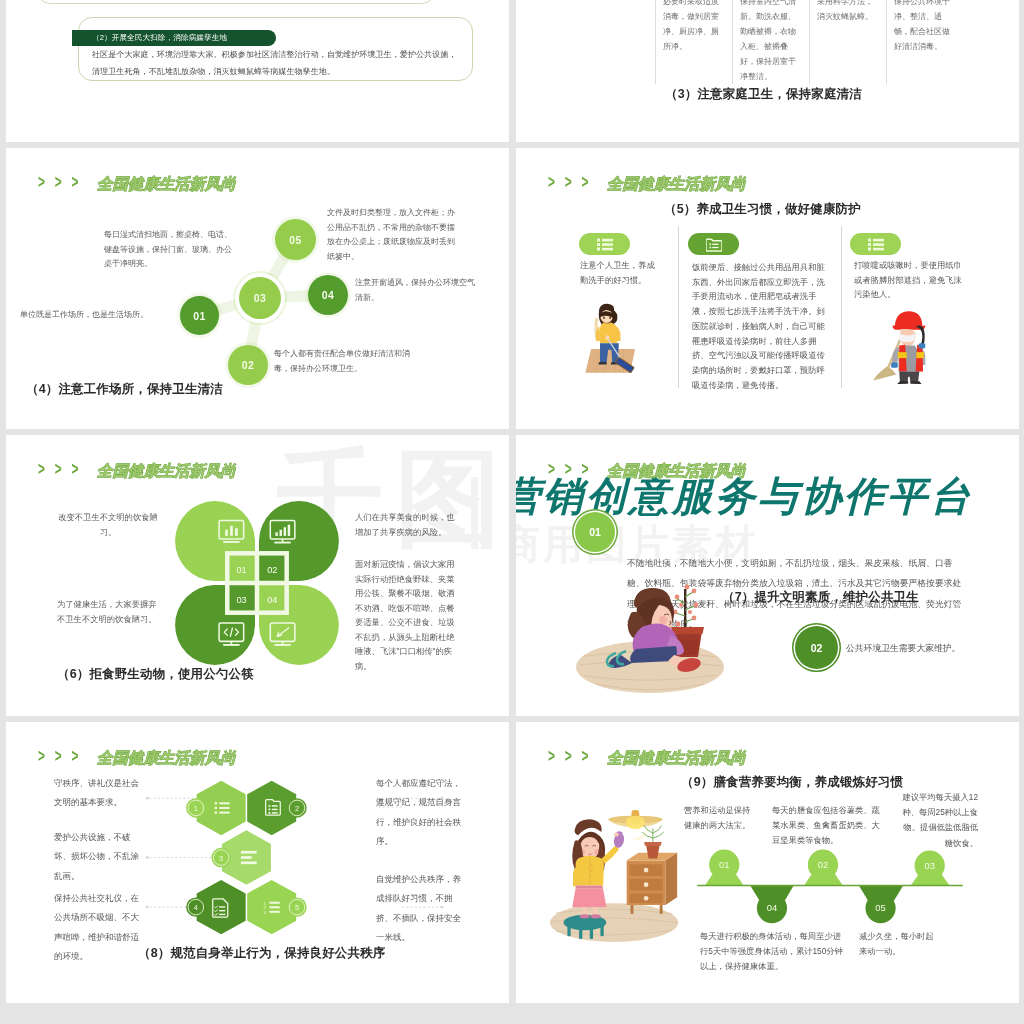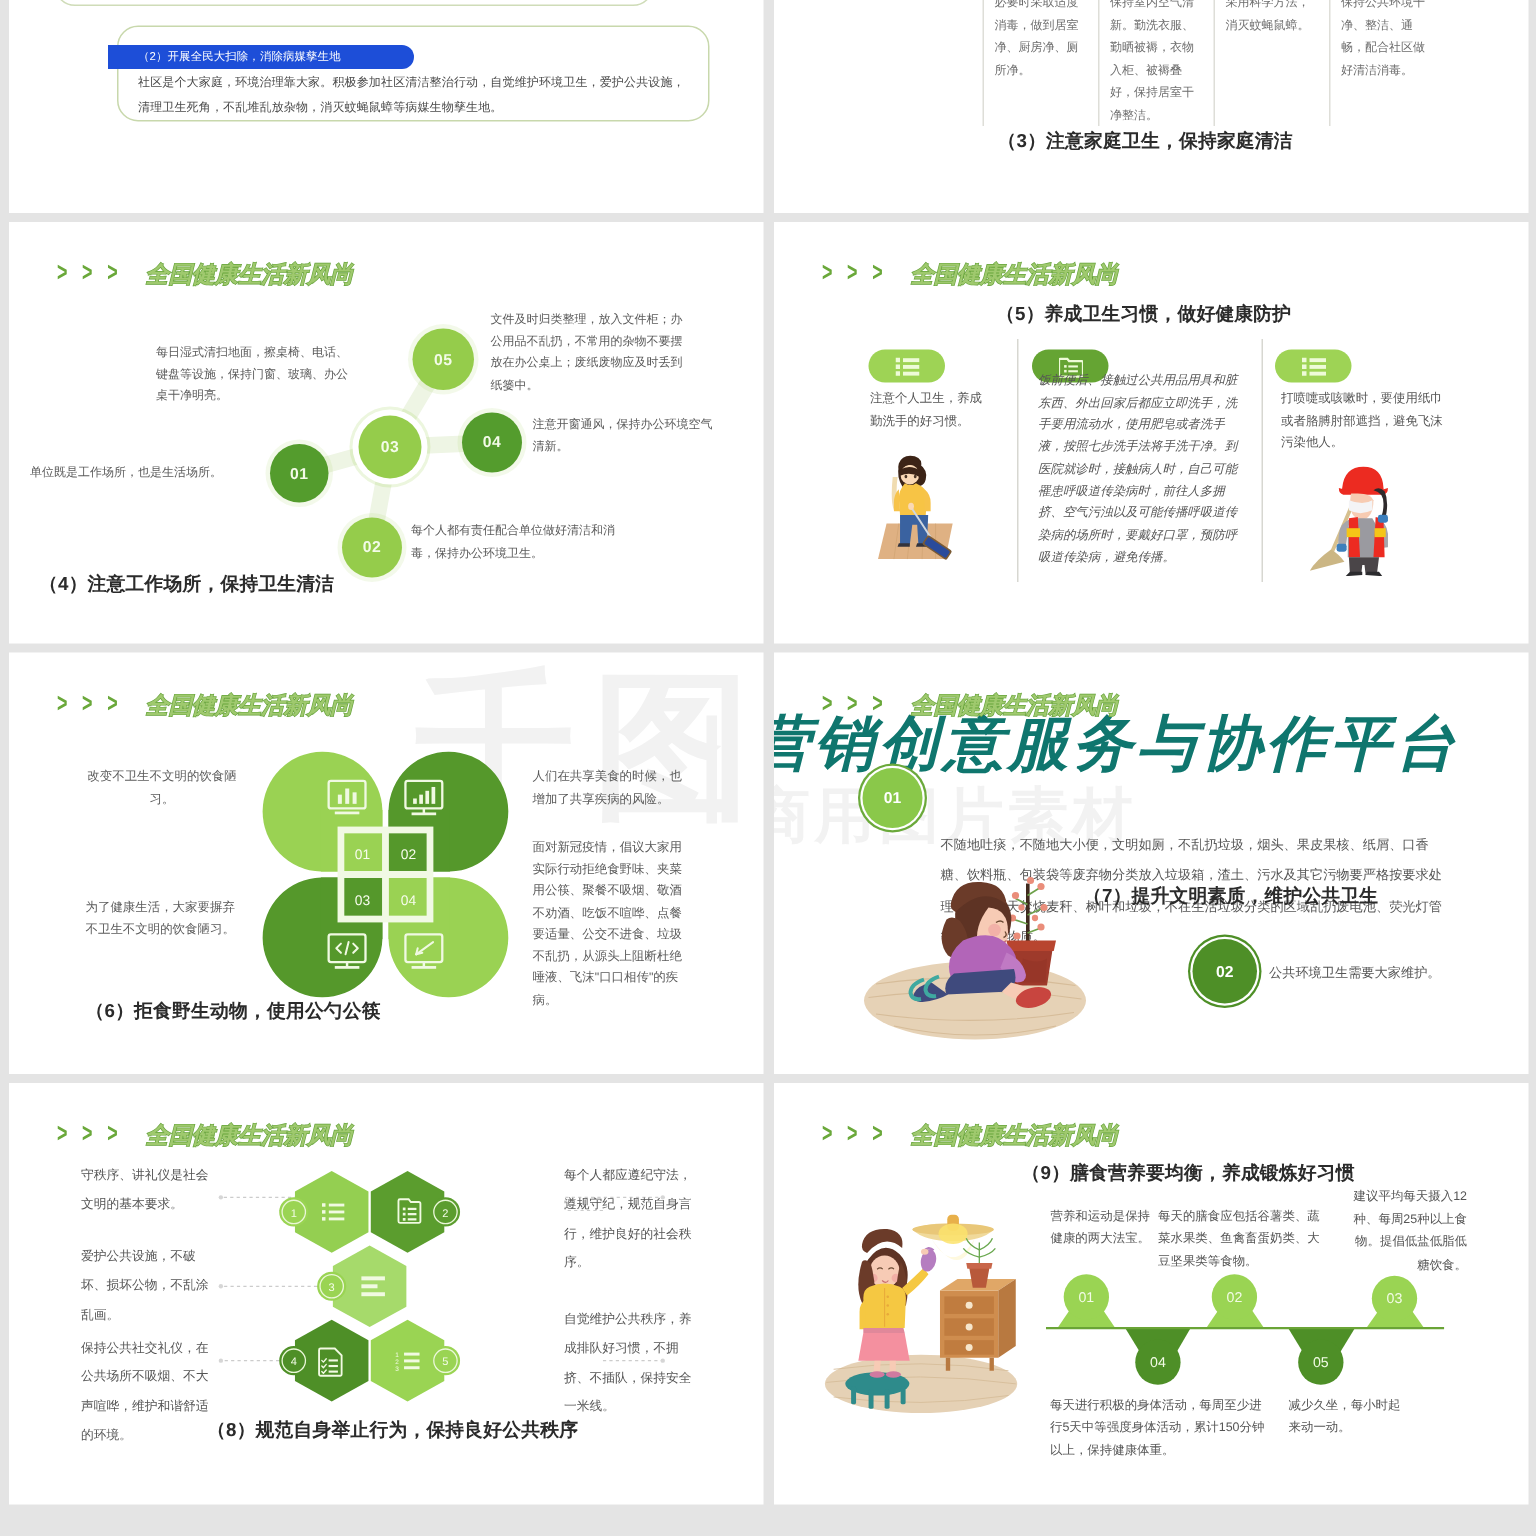--- a/index.html
+++ b/index.html
@@ -30,21 +30,21 @@
                  letter-spacing:0px;white-space:nowrap;line-height:1;
                  -webkit-text-stroke:0.85px #63a138;paint-order:stroke fill;}
   .cap{position:absolute;font-weight:bold;color:#2b2b2b;font-size:12.5px;white-space:nowrap;letter-spacing:0.15px;}
 
   
   .s1-topbox{position:absolute;left:30px;top:-54px;width:400px;height:58px;
              border:1px solid #cfdcb8;border-radius:14px;box-sizing:border-box;}
   .s1-box{position:absolute;left:72px;top:17px;width:395px;height:64px;
           border:1px solid #c8d8ac;border-radius:14px;box-sizing:border-box;background:#fff;}
   .s1-badge{position:absolute;left:66px;top:30px;height:16px;width:204px;
-            background:#1d4ed8;border-radius:0 8px 8px 0;color:#fff;font-size:7.6px;
+            background:#14532d;border-radius:0 8px 8px 0;color:#fff;font-size:7.6px;
             display:flex;align-items:center;padding-left:20px;box-sizing:border-box;letter-spacing:.1px;}
   .s1-body{position:absolute;left:86px;top:47px;width:372px;color:#4a4a4a;font-size:8px;
            line-height:16.8px;letter-spacing:.1px;}
 
   
   .s2-table{position:absolute;left:139px;top:-5px;width:308px;height:89px;display:flex;}
   .s2-col{flex:1;padding:0 8px 0 7px;box-sizing:border-box;border-left:1px solid #dedeD8;
           color:#6d6d6d;font-size:8px;line-height:14.9px;}
   .s2-cap{left:149px;top:86px;}
 
@@ -179,21 +179,21 @@
         <rect x="0" y="0.5" width="3" height="3" fill="#eefbd8"></rect>
           <rect x="5" y="0.8" width="11" height="2.6" fill="#eefbd8"></rect>
         <rect x="0" y="5" width="3" height="3" fill="#eefbd8"></rect>
           <rect x="5" y="5.3" width="11" height="2.6" fill="#eefbd8"></rect>
         <rect x="0" y="9.5" width="3" height="3" fill="#eefbd8"></rect>
           <rect x="5" y="9.8" width="11" height="2.6" fill="#eefbd8"></rect>
       </svg>
     </div>
 
     <div class="s4-t" style="left:64px;top:110px;width:78px;">注意个人卫生，养成勤洗手的好习惯。</div>
-    <div class="s4-t" style="left:176px;top:98px;width:140px;font-style:italic;">饭前便后、接触过公共用品用具和脏东西、外出回家后都应立即洗手，洗手要用流动水，使用肥皂或者洗手液，按照七步洗手法将手洗干净。到医院就诊时，接触病人时，自己可能罹患呼吸道传染病时，前往人多拥挤、空气污浊以及可能传播呼吸道传染病的场所时，要戴好口罩，预防呼吸道传染病，避免传播。</div>
+    <div class="s4-t" style="left:176px;top:112px;width:140px;">饭前便后、接触过公共用品用具和脏东西、外出回家后都应立即洗手，洗手要用流动水，使用肥皂或者洗手液，按照七步洗手法将手洗干净。到医院就诊时，接触病人时，自己可能罹患呼吸道传染病时，前往人多拥挤、空气污浊以及可能传播呼吸道传染病的场所时，要戴好口罩，预防呼吸道传染病，避免传播。</div>
     <div class="s4-t" style="left:338px;top:110px;width:111px;">打喷嚏或咳嗽时，要使用纸巾或者胳膊肘部遮挡，避免飞沫污染他人。</div>
 
     <svg style="position:absolute;left:62px;top:148px;" width="62" height="80" viewBox="-2 -6 76 98">
       <g>
         <polygon points="7,88 14,59 68,59 62,88" fill="#dfb183"></polygon>
         <g stroke="#cfa271" stroke-width="0.55" fill="none">
           <path d="M24 59 L20 88"></path>
             <path d="M34 59 L31 88"></path>
             <path d="M44 59 L43 88"></path>
             <path d="M54 59 L54 88"></path>
@@ -523,21 +523,21 @@
       <circle cx="79" cy="70" r="16" fill="#4e8f27"></circle>
       <circle cx="194" cy="70" r="16" fill="#4e8f27"></circle>
       <g fill="#f2fbe6" font-size="10" text-anchor="middle" font-family="Liberation Sans, sans-serif">
         <text x="28.5" y="27.5">01</text>
           <text x="133" y="27.5">02</text>
           <text x="246" y="28.5">03</text>
         <text x="79" y="73.5">04</text>
           <text x="194" y="73.5">05</text>
       </g>
     </svg>
-    <div class="s8-t" style="left:184px;top:81px;width:67px;text-align:center;">营养和运动是保持健康的两大法宝。</div>
+    <div class="s8-t" style="left:168px;top:81px;width:67px;">营养和运动是保持健康的两大法宝。</div>
     <div class="s8-t" style="left:256px;top:81px;width:108px;">每天的膳食应包括谷薯类、蔬菜水果类、鱼禽畜蛋奶类、大豆坚果类等食物。</div>
     <div class="s8-t" style="left:382px;top:68px;width:80px;text-align:right;">建议平均每天摄入12种、每周25种以上食物。提倡低盐低脂低糖饮食。</div>
     <div class="s8-t" style="left:184px;top:207px;width:146px;">每天进行积极的身体活动，每周至少进行5天中等强度身体活动，累计150分钟以上，保持健康体重。</div>
     <div class="s8-t" style="left:343px;top:207px;width:82px;">减少久坐，每小时起来动一动。</div>
 
     <svg style="position:absolute;left:31px;top:82px;" width="136" height="140" viewBox="0 0 140 144">
       <ellipse cx="69" cy="122" rx="66" ry="20" fill="#e5d1b5"></ellipse>
       <g stroke="#d6bc99" stroke-width=".6" fill="none">
         <path d="M9 112 q60 -8 120 1"></path>
           <path d="M4 121 q64 -8 130 1"></path>

